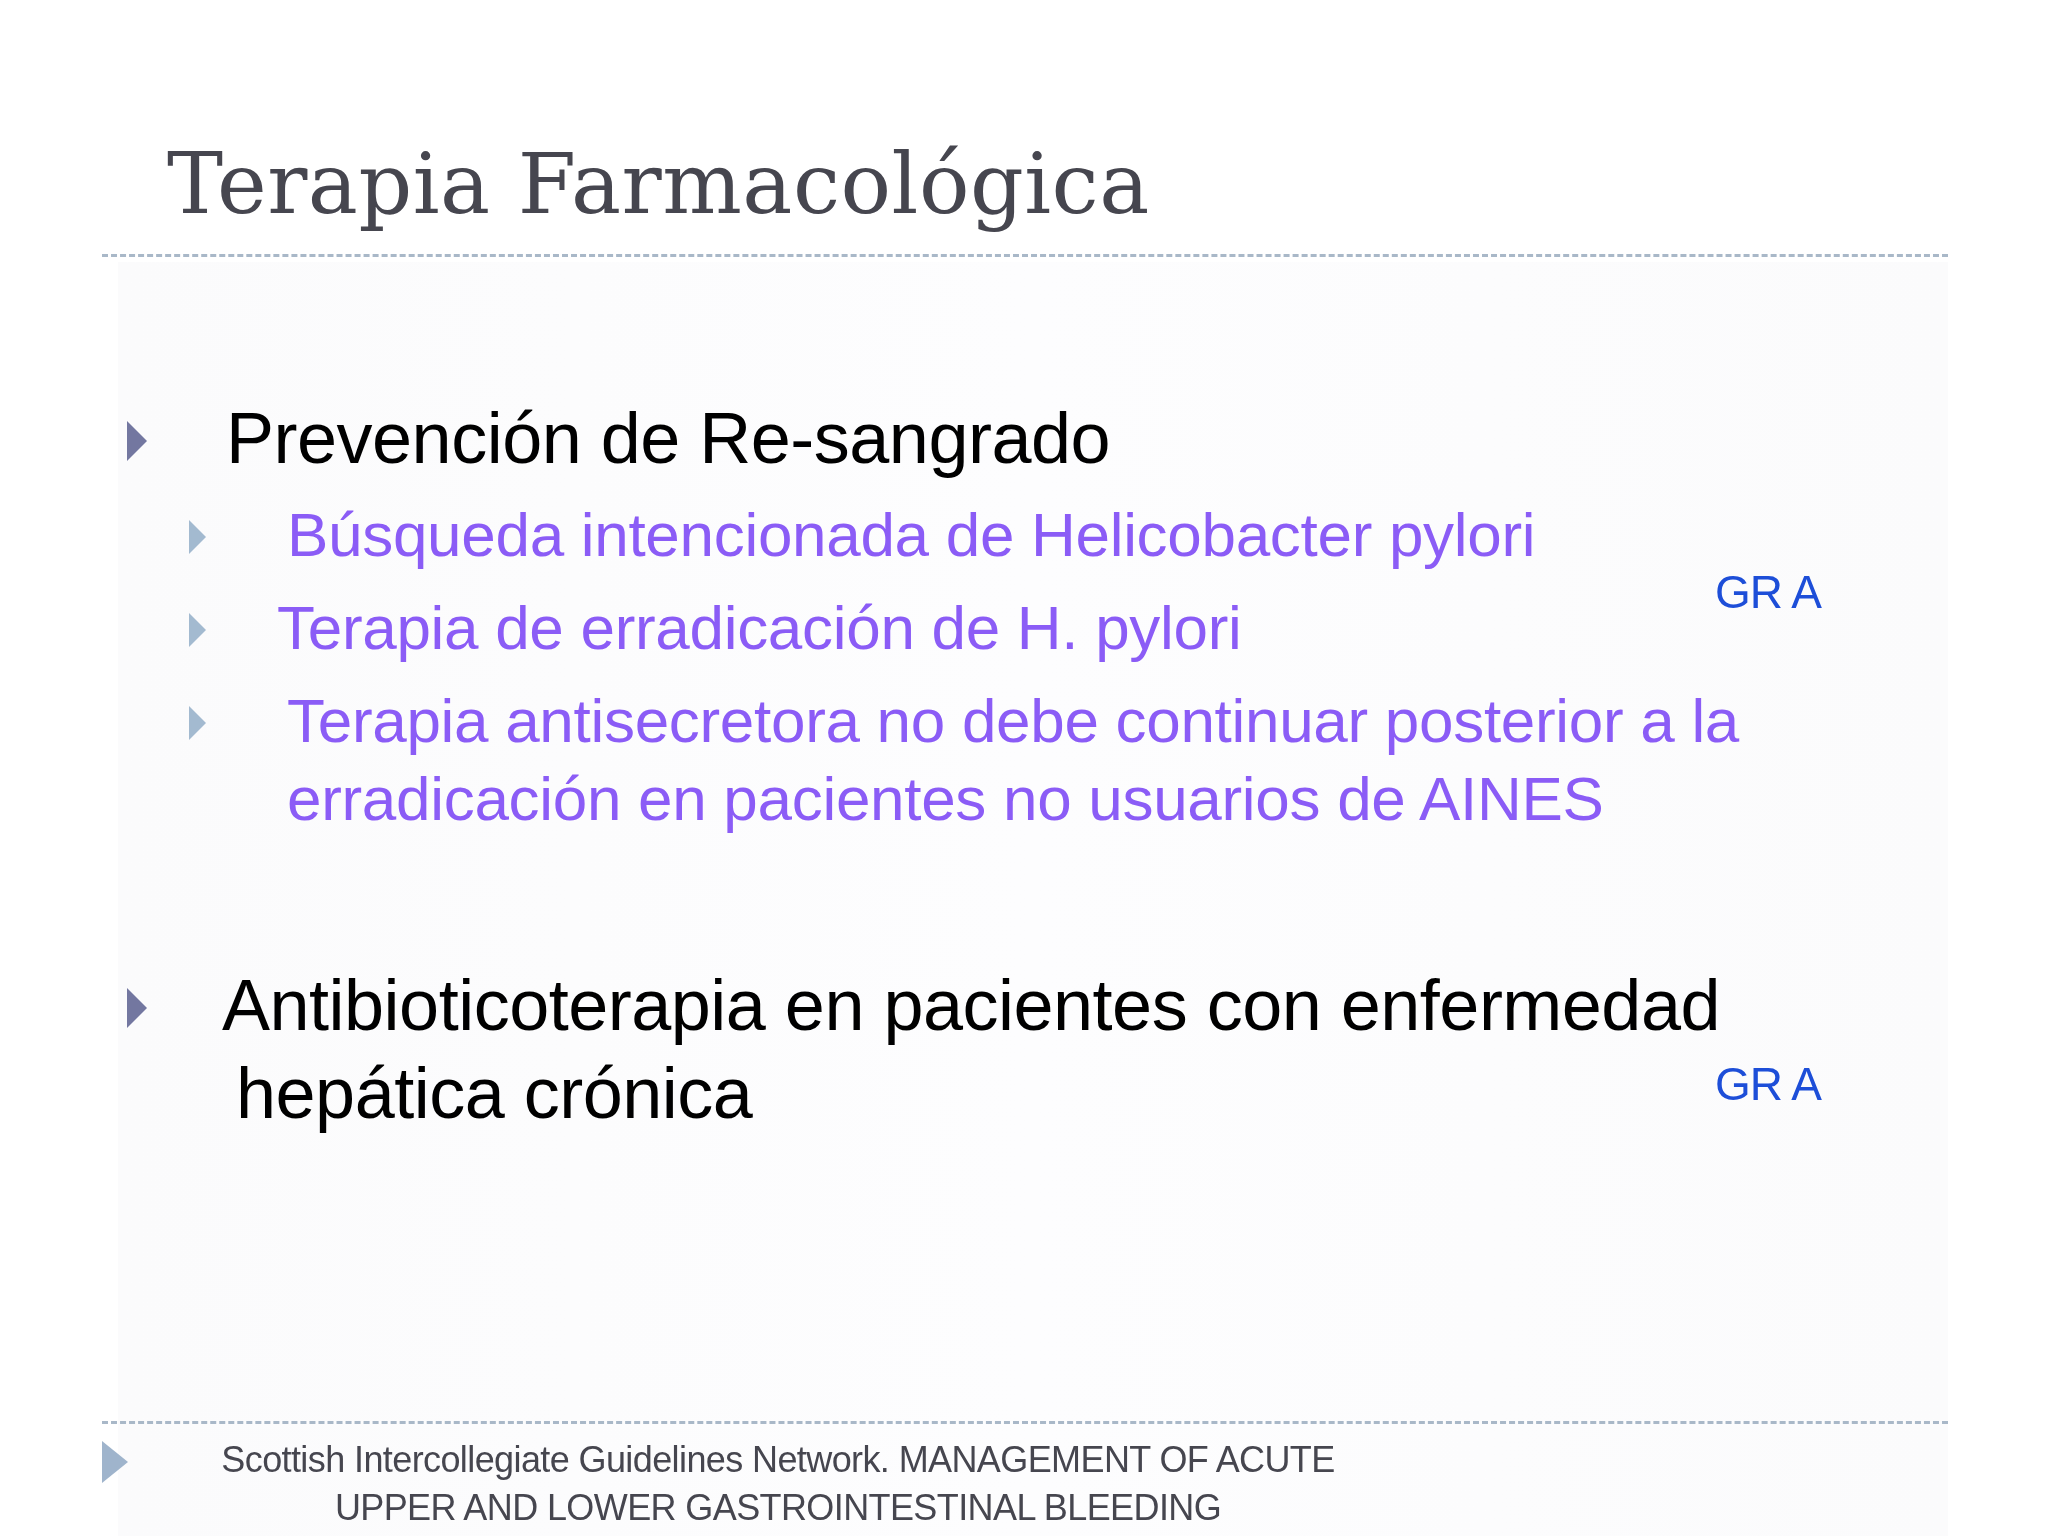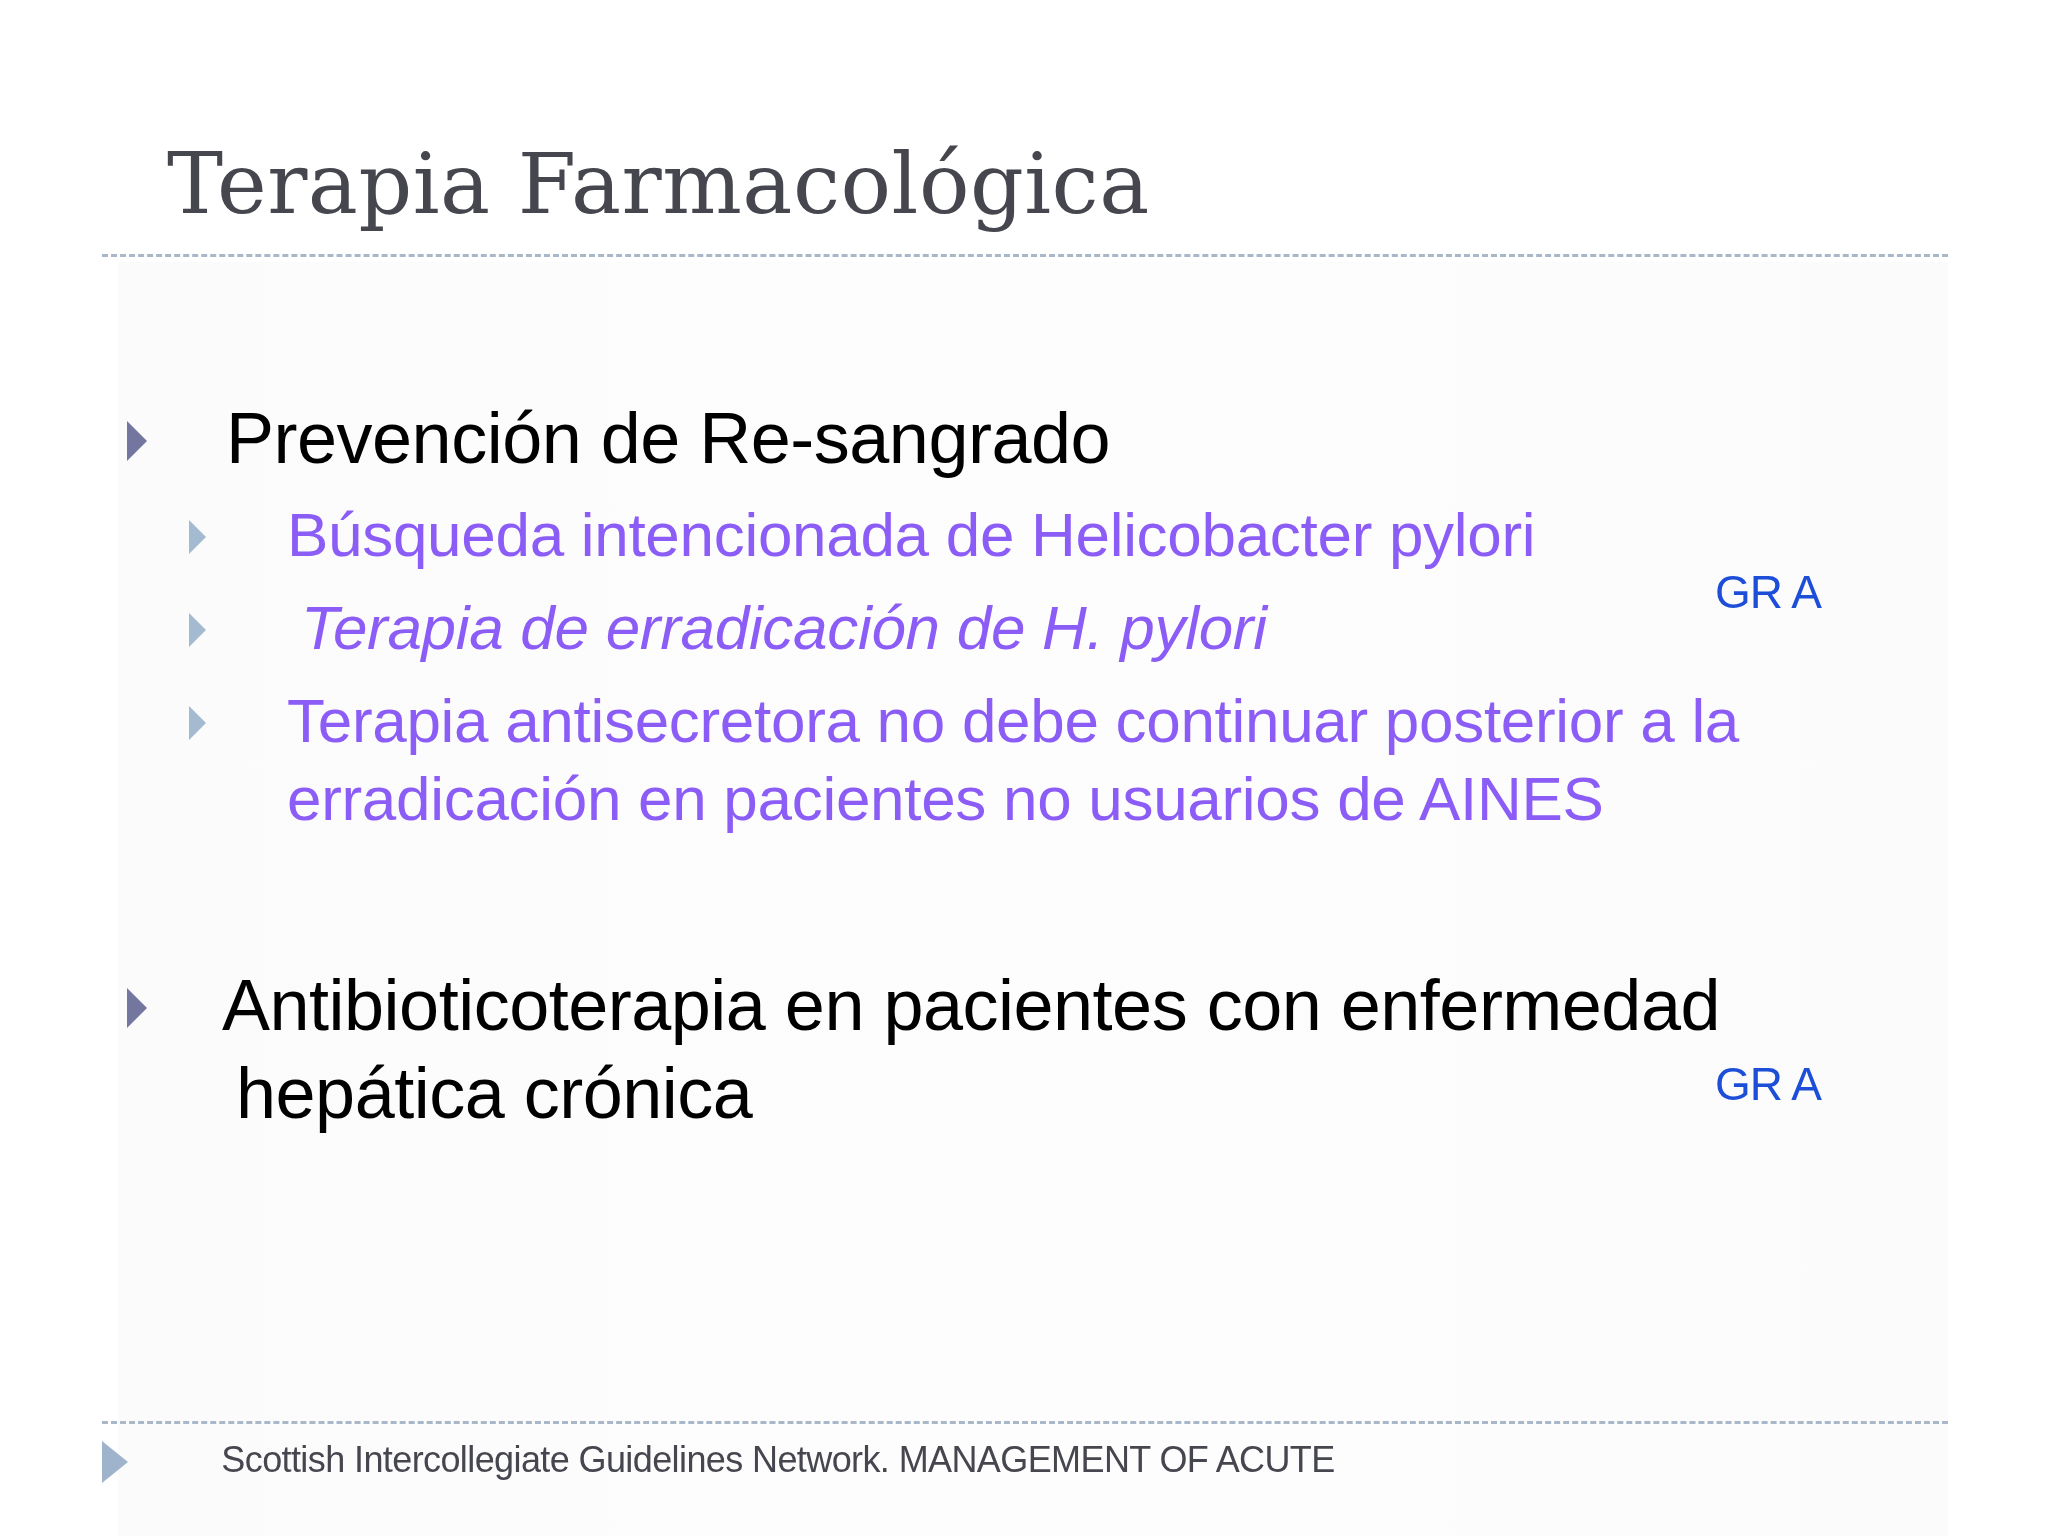--- a/index.html
+++ b/index.html
@@ -108,31 +108,32 @@
 <div class="title">Terapia Farmacológica</div>
 <div class="rule top"></div>
 
 <div class="bullet l1" style="left:127px; top:421px;"></div>
 <div class="txt l1-text" style="left:186px; top:395px;">Prevención de Re-sangrado</div>
 
 <div class="bullet l2" style="left:189px; top:520px;"></div>
 <div class="txt l2-text" style="left:247px; top:496px;">Búsqueda intencionada de Helicobacter pylori</div>
 
 <div class="bullet l2" style="left:189px; top:613px;"></div>
-<div class="txt l2-text" style="left:261px; top:589px;font-style:italic;">Terapia de erradicación de H. pylori</div>
+<div class="txt l2-text" style="left:237px; top:589px;">Terapia de erradicación de H. pylori</div>
 
 <div class="bullet l2" style="left:189px; top:706px;"></div>
 <div class="txt l2-text" style="left:247px; top:682px;">Terapia antisecretora no debe continuar posterior a la</div>
 <div class="txt l2-text" style="left:247px; top:760px;">erradicación en pacientes no usuarios de AINES</div>
 
 <div class="txt grade" style="left:1675px; top:564px;">GR A</div>
 
 <div class="bullet l1" style="left:127px; top:988px;"></div>
 <div class="txt l1-text" style="left:182px; top:962px;">Antibioticoterapia en pacientes con enfermedad</div>
 <div class="txt l1-text" style="left:196px; top:1050px;">hepática crónica</div>
 
 <div class="txt grade" style="left:1675px; top:1056px;">GR A</div>
 
 <div class="rule bottom"></div>
 <div class="bullet foot" style="left:102px; top:1441px;"></div>
 <div class="footer-text">
   <span>Scottish Intercollegiate Guidelines Network. MANAGEMENT OF ACUTE</span>
+  <span>UPPER AND LOWER GASTROINTESTINAL BLEEDING</span>
 </div>
 
 </body></html>

